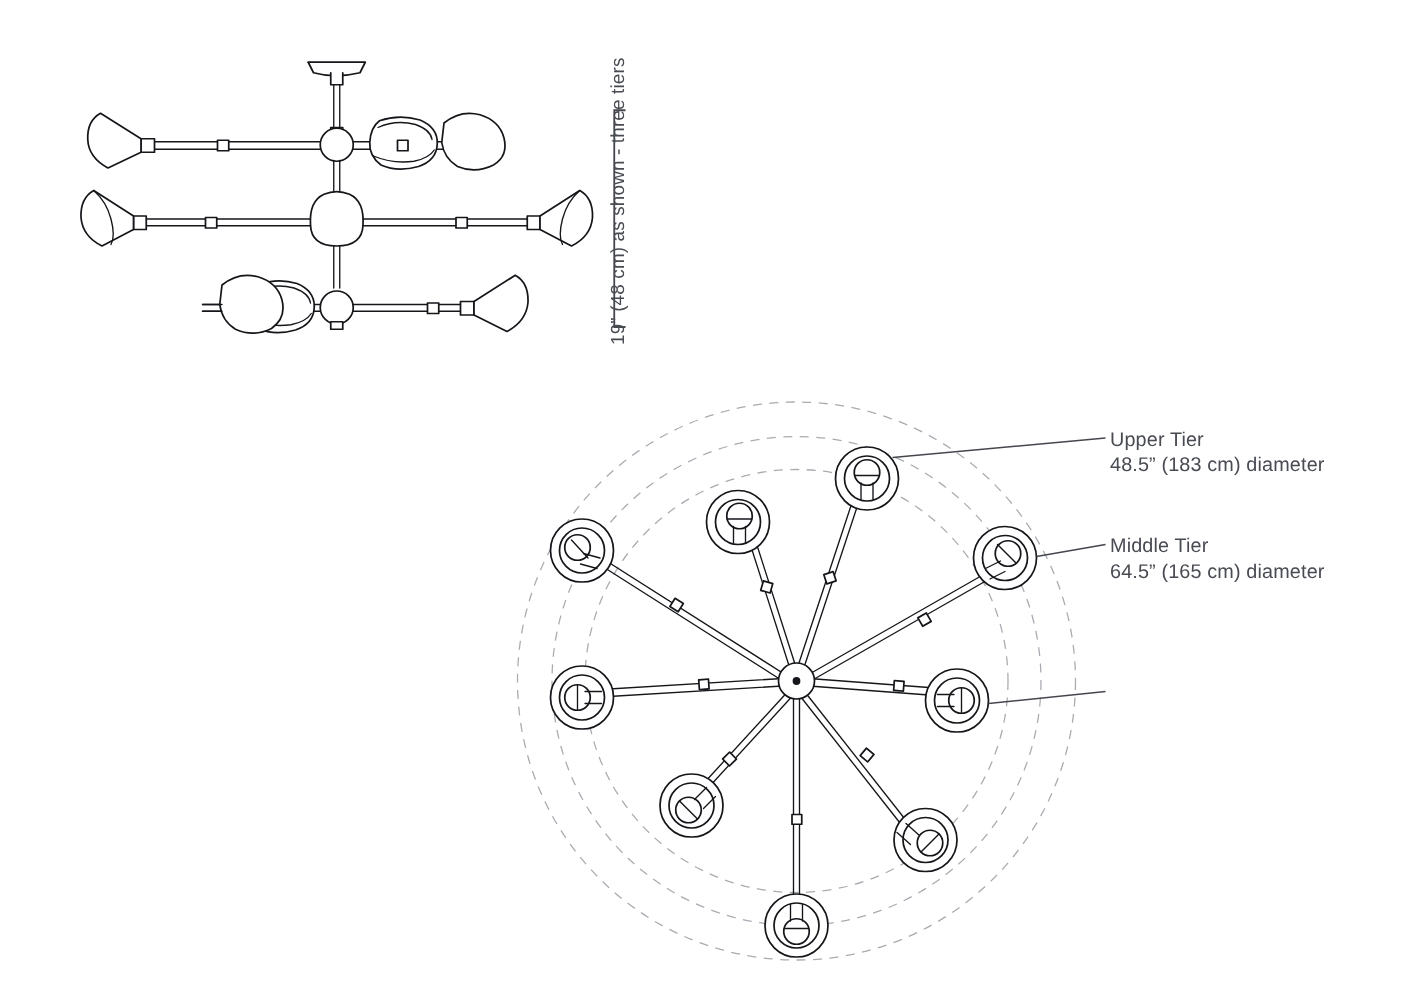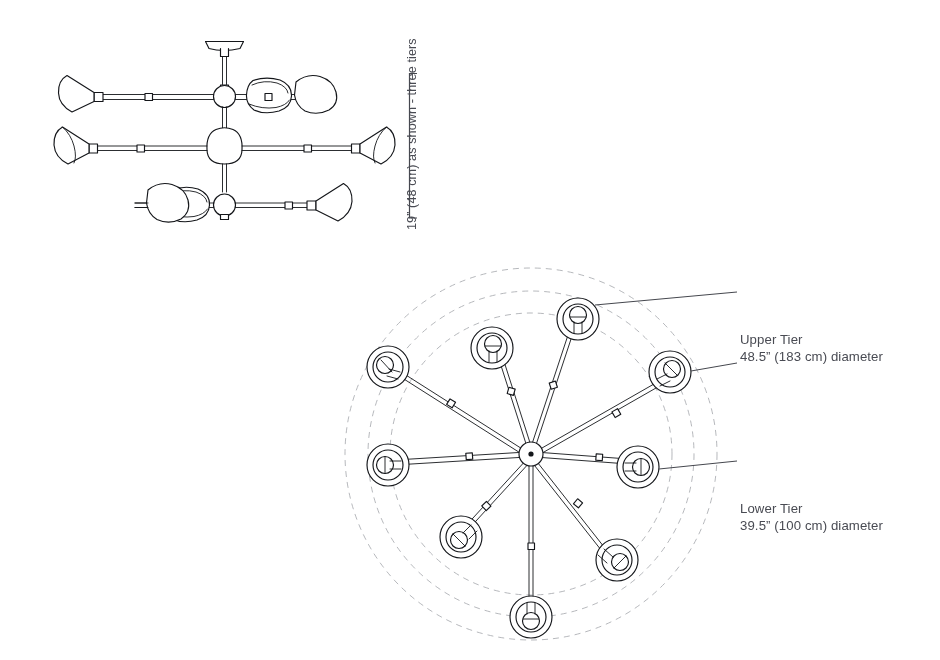--- a/index.html
+++ b/index.html
@@ -65,21 +65,20 @@
   .label-block {
     position: absolute;
     color: #494b53;
     font-size: 13.2px;
     line-height: 17px;
     letter-spacing: 0.1px;
     white-space: nowrap;
   }
   .label-title {
     display: block;
-    margin-top: 47px;
   }
   .label-sub {
     display: block;
   }
   .vert-dim {
     position: absolute;
     color: #494b53;
     font-size: 12.6px;
     letter-spacing: 0.1px;
     white-space: nowrap;
@@ -326,19 +325,19 @@
     </g>
   </svg>
 
   <div class="vert-dim" style="left:405px; top:230px;">19” (48 cm) as shown - three tiers</div>
 
   <div class="label-block" style="left:740px; top:284px;">
     <span class="label-title">Upper Tier</span>
     <span class="label-sub">48.5” (183 cm) diameter</span>
   </div>
 
-
-  <div class="label-block" style="left:740px; top:453px;">
-    <span class="label-title">Lower Tier</span>
-    <span class="label-sub">39.5” (100 cm) diameter</span>
+  <div class="label-block" style="left:740px; top:355px;">
+    <span class="label-title">Middle Tier</span>
+    <span class="label-sub">64.5” (165 cm) diameter</span>
   </div>
 
+
 </div>
 
 </body></html>

